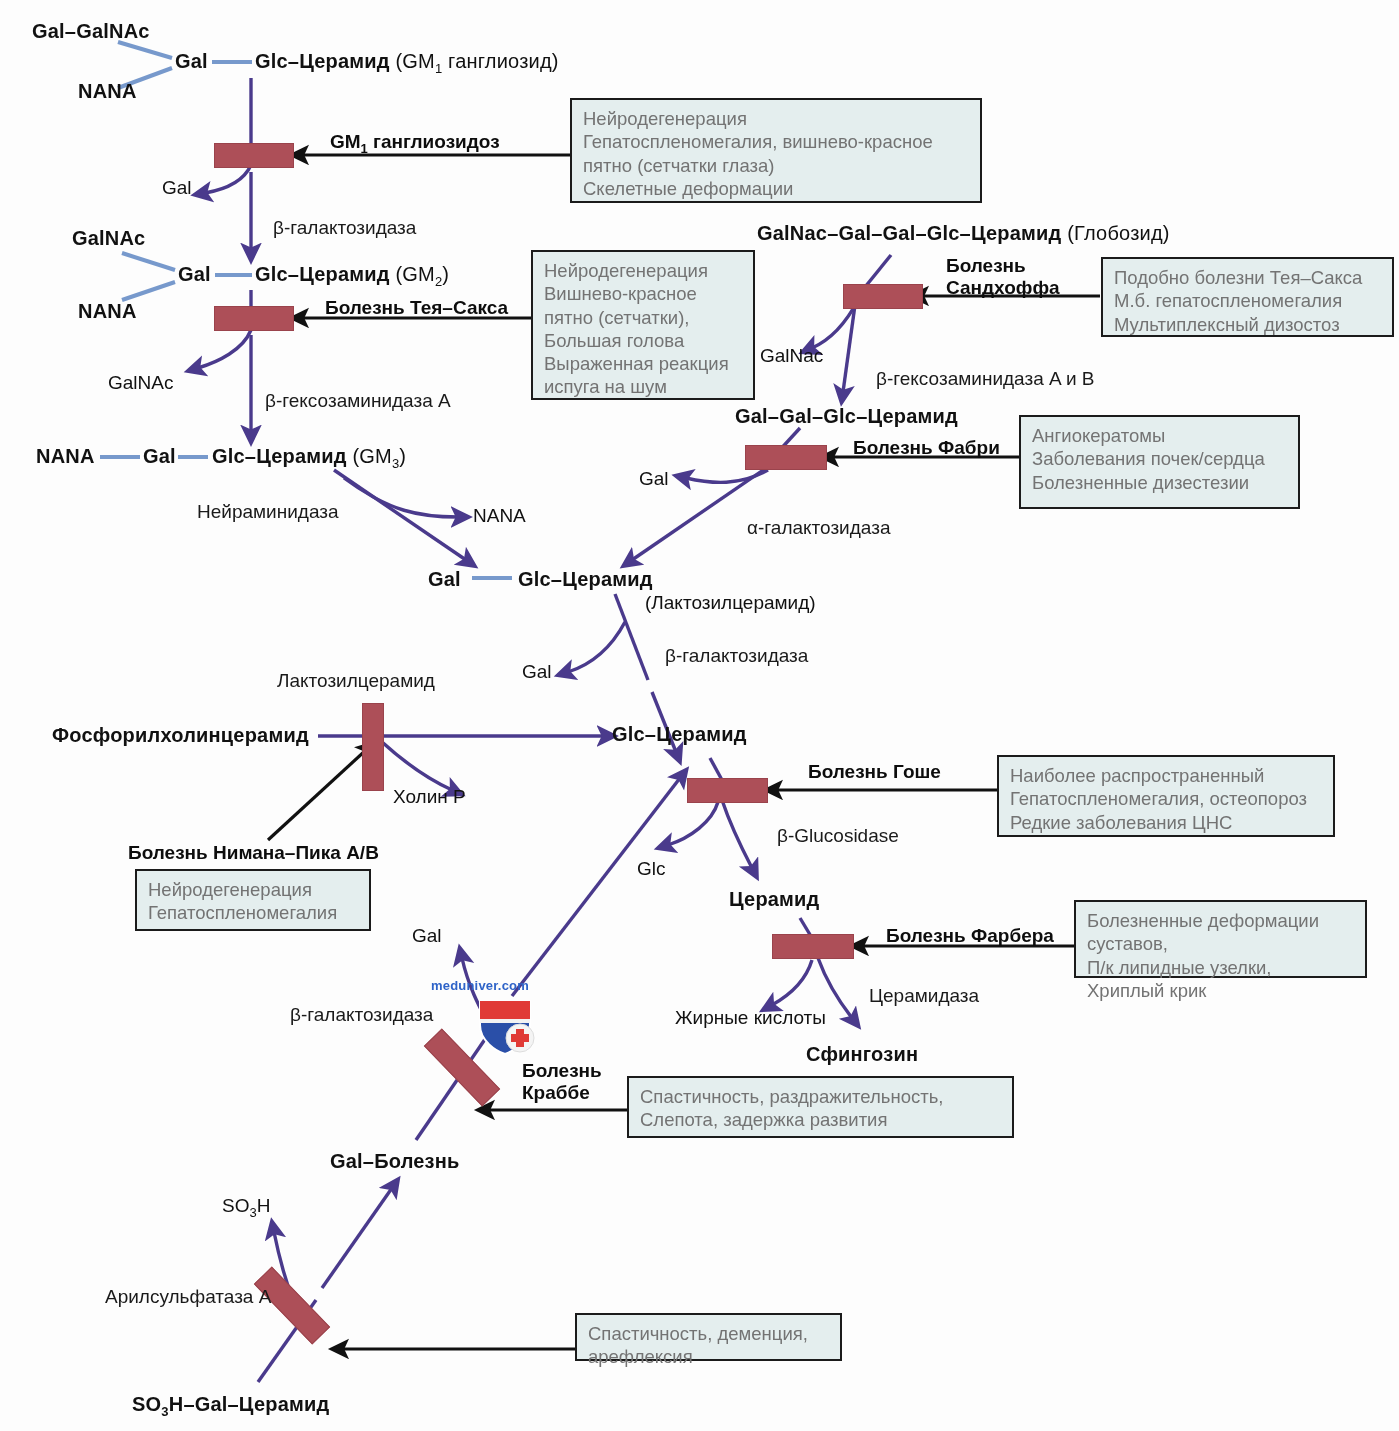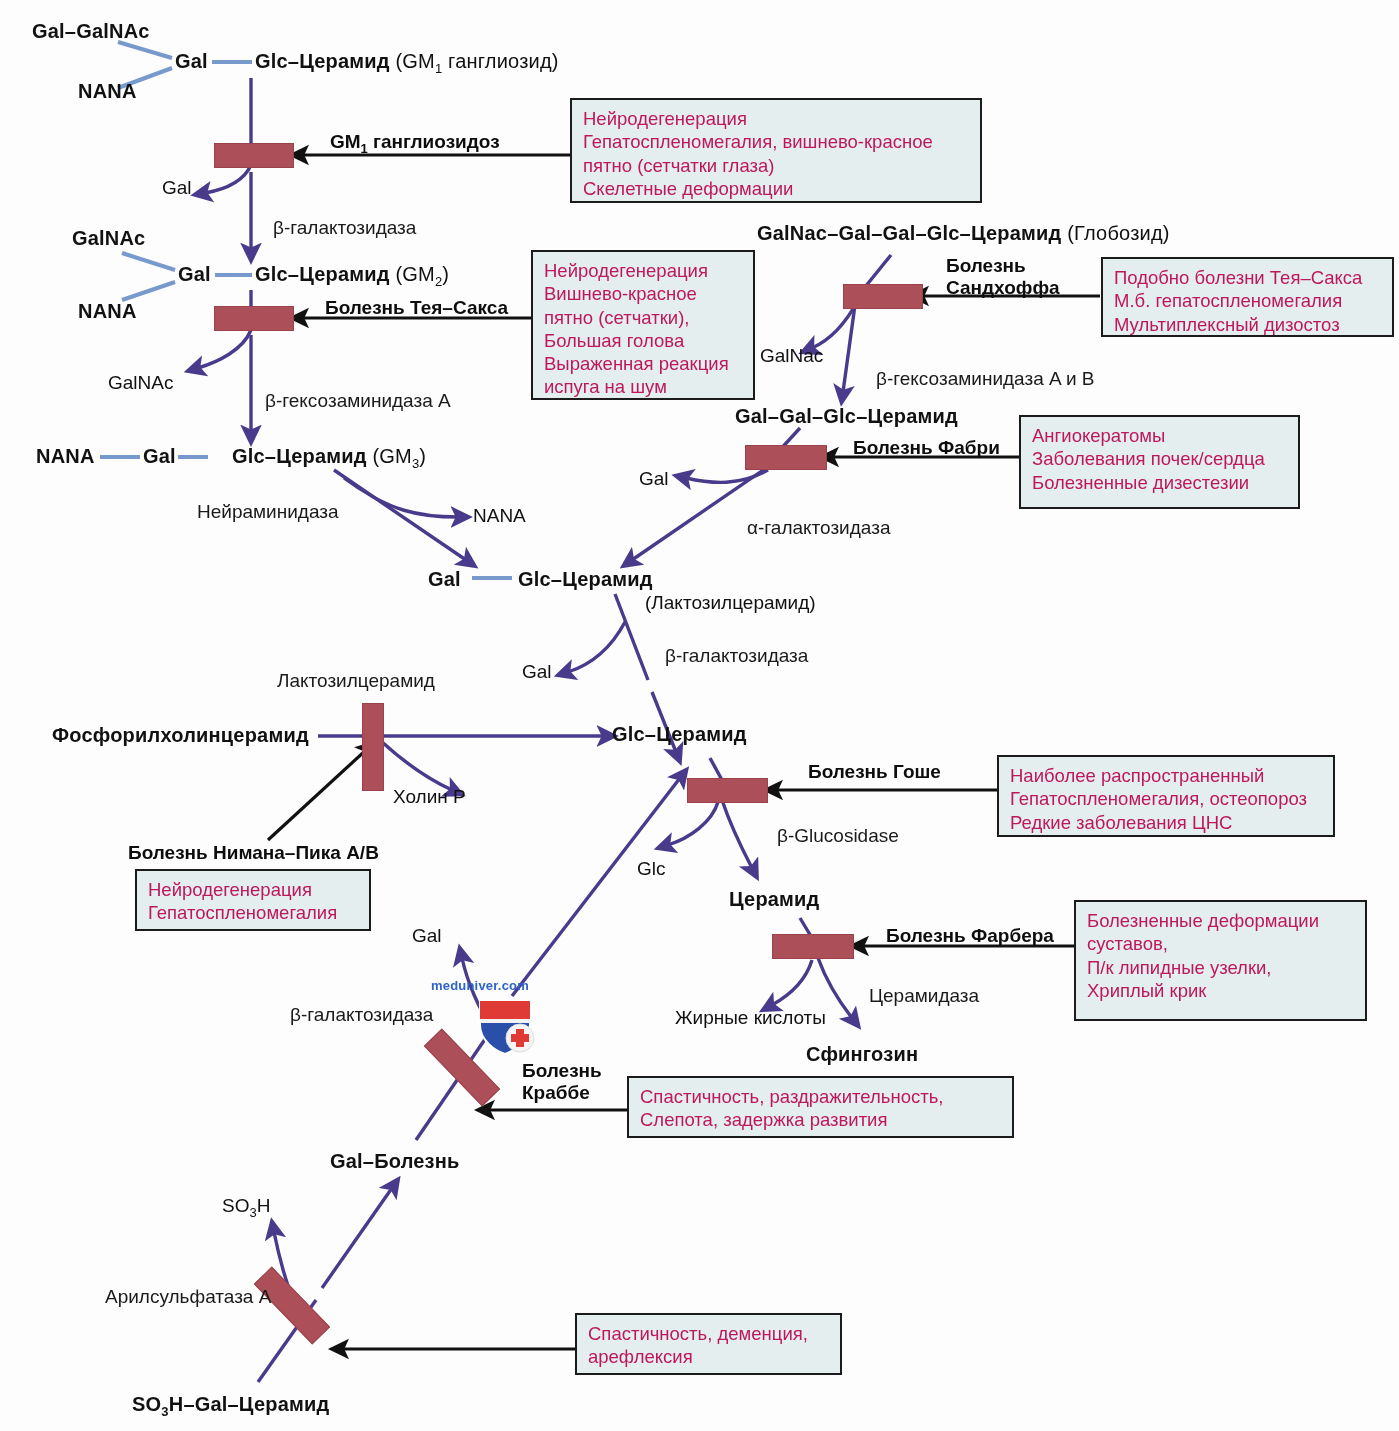--- a/index.html
+++ b/index.html
@@ -19,21 +19,21 @@
   .disease{font-size:19px;font-weight:bold;color:#0d0d0d;line-height:1.15;}
   .sub{font-size:13px;vertical-align:sub;}
   .infobox{
     position:absolute;
     background:#e4eeee;
     border:2.5px solid #1b1b1b;
     box-sizing:border-box;
     padding:7px 9px 8px 11px;
     font-size:18.5px;
     line-height:1.26;
-    color:#be185d;
+    color:#737373;
     white-space:pre-line;
   }
   .blocker{
     position:absolute;
     background:#ad4f58;
     border:1px solid #9a434c;
     box-sizing:border-box;
   }
   .wm-text{
     position:absolute;
@@ -160,21 +160,21 @@
   <div class="node met" style="left:78px;top:300px;">NANA</div>
   <div class="node met" style="left:178px;top:263px;">Gal</div>
   <div class="node met" style="left:255px;top:263px;">
     <span>Glc–Церамид</span>
     <span class="paren"> (GM<span class="sub">2</span>)</span>
   </div>
   <div class="node small-met" style="left:108px;top:372px;">GalNAc</div>
 
   <div class="node met" style="left:36px;top:445px;">NANA</div>
   <div class="node met" style="left:143px;top:445px;">Gal</div>
-  <div class="node met" style="left:212px;top:445px;margin-left:20px;">
+  <div class="node met" style="left:212px;top:445px;">
     <span>Glc–Церамид</span>
     <span class="paren"> (GM<span class="sub">3</span>)</span>
   </div>
   <div class="node small-met" style="left:473px;top:505px;">NANA</div>
 
   <div class="node met" style="left:757px;top:222px;">
     <span>GalNac–Gal–Gal–Glc–Церамид</span>
     <span class="paren">(Глобозид)</span>
   </div>
   <div class="node small-met" style="left:760px;top:345px;">GalNac</div>
@@ -246,29 +246,29 @@
 Заболевания почек/сердца
 Болезненные дизестезии</div>
 
   <div class="infobox" style="left:135px;top:869px;width:236px;height:62px;">Нейродегенерация
 Гепатоспленомегалия</div>
 
   <div class="infobox" style="left:997px;top:755px;width:338px;height:82px;">Наиболее распространенный
 Гепатоспленомегалия, остеопороз
 Редкие заболевания ЦНС</div>
 
-  <div class="infobox" style="left:1074px;top:900px;width:293px;height:121px;">Болезненные деформации
+  <div class="infobox" style="left:1074px;top:900px;width:293px;height:78px;">Болезненные деформации
 суставов,
 П/к липидные узелки,
 Хриплый крик</div>
 
   <div class="infobox" style="left:627px;top:1076px;width:387px;height:62px;">Спастичность, раздражительность,
 Слепота, задержка развития</div>
 
-  <div class="infobox" style="left:575px;top:1313px;width:267px;height:62px;">Спастичность, деменция,
+  <div class="infobox" style="left:575px;top:1313px;width:267px;height:48px;">Спастичность, деменция,
 арефлексия</div>
 
   <div class="wm-text" style="left:431px;top:978px;">meduniver.com</div>
   <div class="wm-shield" style="left:470px;top:995px;width:70px;height:62px;">
     <svg width="70" height="62" viewBox="0 0 70 62">
       <path d="M10,6 L60,6 L60,30 C60,46 44,56 35,59 C26,56 10,46 10,30 Z" fill="#2a4fa8" stroke="#ffffff" stroke-width="2"></path>
       <path d="M10,6 L60,6 L60,27 L10,27 Z" fill="#e03a36"></path>
       <path d="M10,24 L60,24 L60,28 L10,28 Z" fill="#f2f2f2"></path>
       <circle cx="50" cy="43" r="14" fill="#f4f4f4" stroke="#dddddd" stroke-width="1"></circle>
       <path d="M46,34 L54,34 L54,39 L59,39 L59,47 L54,47 L54,52 L46,52 L46,47 L41,47 L41,39 L46,39 Z" fill="#e03a36"></path>

